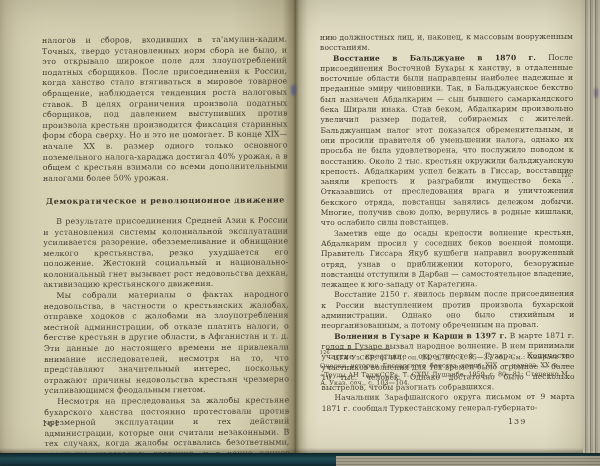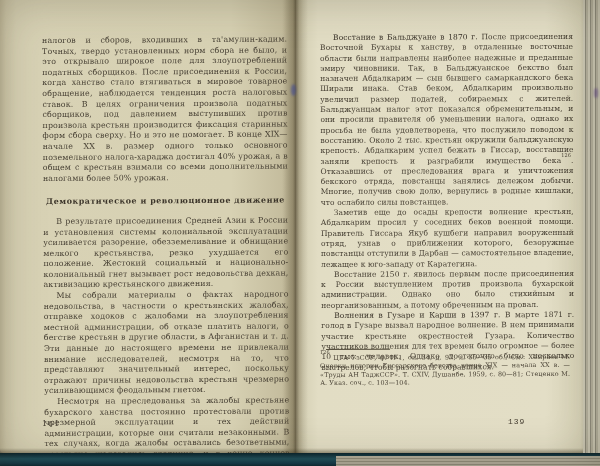--- a/index.html
+++ b/index.html
@@ -69,59 +69,61 @@
     left:24px;top:33px;width:253px;
     font-size:7.5px;line-height:10.3px;letter-spacing:0.1px;
     transform:rotate(-0.25deg);transform-origin:0 0;
   }
   .para{margin:0;}
   .para.indent{text-indent:13px;}
   .para.heading{
     text-align:center;font-weight:bold;text-indent:0;
     margin:13px 0 9px 0;letter-spacing:0.55px;color:#3c352a;
   }
-  .para b{font-weight:normal;color:#362f25;}
+  .para b{font-weight:bold;color:#362f25;}
   .para sup{font-size:5px;line-height:0;position:relative;top:-2.5px;}
   .footnote-area{
     position:absolute;left:24px;top:349px;width:250px;
     transform:rotate(-0.25deg);transform-origin:0 0;
   }
   .footnote-rule{width:64px;border-top:1px solid #57503f;margin:0 0 4px 6px;}
   .para.footnote{
     font-size:6.4px;line-height:8.4px;color:#4a4336;text-align:justify;
     letter-spacing:0.1px;
   }
   .page-number{
     position:absolute;font-size:8px;color:#453e32;letter-spacing:1px;
   }
   .page-number-left{left:42px;top:419px;}
-  .page-number-right{left:212px;top:417px;font-family:Liberation Mono, monospace;}
+  .page-number-right{left:212px;top:417px;}
 </style>
 </head>
 <body>
 
 <div class="photo">
 
   <div class="page page-left">
     <div class="text-col text-col-left">
         <p class="para"><span>налогов и сборов, входивших в та'амулин-кадим. Точных, твердо установленных норм сбора не было, и это открывало широкое поле для злоупотреблений податных сборщиков. После присоединения к России, когда ханство стало втягиваться в мировое товарное обращение, наблюдается тенденция роста налоговых ставок. В целях ограничения произвола податных сборщиков, под давлением выступивших против произвола крестьян производится фиксация старинных форм сбора сверху. Но и это не помогает. В конце XIX—начале XX в. размер одного только основного поземельного налога-хараджа достигал 40% урожая, а в общем с крестьян взимали со всеми дополнительными налогами более 50% урожая.</span></p>
         <p class="para heading"><span>Демократическое и революционное движение</span></p>
         <p class="para indent"><span>В результате присоединения Средней Азии к России и установления системы колониальной эксплуатации усиливается разорение, обезземеливание и обнищание мелкого крестьянства, резко ухудшается его положение. Жестокий социальный и национально-колониальный гнет вызывает рост недовольства дехкан, активизацию крестьянского движения.</span></p>
         <p class="para indent"><span>Мы собрали материалы о фактах народного недовольства, в частности о крестьянских жалобах, отправке ходоков с жалобами на злоупотребления местной администрации, об отказе платить налоги, о бегстве крестьян в другие области, в Афганистан и т. д. Эти данные до настоящего времени не привлекали внимание исследователей, несмотря на то, что представляют значительный интерес, поскольку отражают причины недовольства крестьян чрезмерно усиливающимся феодальным гнетом.</span></p>
         <p class="para indent"><span>Несмотря на преследованья за жалобы крестьяне бухарского ханства постоянно протестовали против чрезмерной эксплуатации и тех действий администрации, которые они считали незаконными. В тех случаях, когда жалобы оставались безответными, крестьяне жаловались вторично, и в конце концов переходили к более решительным действиям — отправке ходоков, отказу от уплаты налогов, бегству в другие области, избие-</span></p>
       </div>
     <div class="page-number page-number-left">161</div>
   </div>
 
   <div class="page page-right">
     <div class="text-col text-col-right">
+        <p class="para"><span>нию должностных лиц, и, наконец, к массовым вооруженным восстаниям.</span></p>
         <p class="para indent"><b>Восстание в Бальджуане в 1870 г.</b><span> После присоединения Восточной Бухары к ханству, в отдаленные восточные области были направлены наиболее надежные и преданные эмиру чиновники. Так, в Бальджуанское бекство был назначен Абдалкарим — сын бывшего самаркандского бека Ширали инака. Став беком, Абдалкарим произвольно увеличил размер податей, собираемых с жителей. Бальджуанцам налог этот показался обременительным, и они просили правителя об уменьшении налога, однако их просьба не была удовлетворена, что послужило поводом к восстанию. Около 2 тыс. крестьян окружили бальджуанскую крепость. Абдалкарим успел бежать в Гиссар, восставшие заняли крепость и разграбили имущество бека</span><sup>126</sup><span>. Отказавшись от преследования врага и уничтожения бекского отряда, повстанцы занялись дележом добычи. Многие, получив свою долю, вернулись в родные кишлаки, что ослабило силы повстанцев.</span></p>
         <p class="para indent"><span>Заметив еще до осады крепости волнение крестьян, Абдалкарим просил у соседних беков военной помощи. Правитель Гиссара Якуб кушбеги направил вооруженный отряд, узнав о приближении которого, безоружные повстанцы отступили в Дарбан — самостоятельное владение, лежащее к юго-западу от Каратегина.</span></p>
         <p class="para indent"><span>Восстание 2150 г. явилось первым после присоединения к России выступлением против произвола бухарской администрации. Однако оно было стихийным и неорганизованным, а потому обреченным на провал.</span></p>
         <p class="para indent"><b>Волнения в Гузаре и Карши в 1397 г.</b><span> В марте 1871 г. голод в Гузаре вызвал народное волнение. В нем принимали участие крестьяне окрестностей Гузара. Количество участников волнения для тех времен было огромное — более 10 тыс. человек. Однако достаточно было несколько выстрелов, чтобы разогнать собравшихся.</span></p>
+        <p class="para indent"><span>Начальник Зарафшанского округа письмом от 9 марта 1871 г. сообщал Туркестанскому генерал-губернато-</span></p>
       </div>
     <div class="footnote-area">
       <div class="footnote-rule"></div>
       <div>
           <p class="para footnote"><sup>126</sup><span> ЦГА УзССР, ф. И-1, оп. 34, д. 97, л. 35—35 об.; См.: Хамраев М. Очерки истории Гиссарского бекства конца XIX — начала XX в. — «Труды АН ТаджССР». Т. CXIV, Душанбе, 1959, с. 80—81; Стеценко М. А. Указ. соч., с. 103—104.</span></p>
         </div>
     </div>
     <div class="page-number page-number-right">139</div>
   </div>
 

